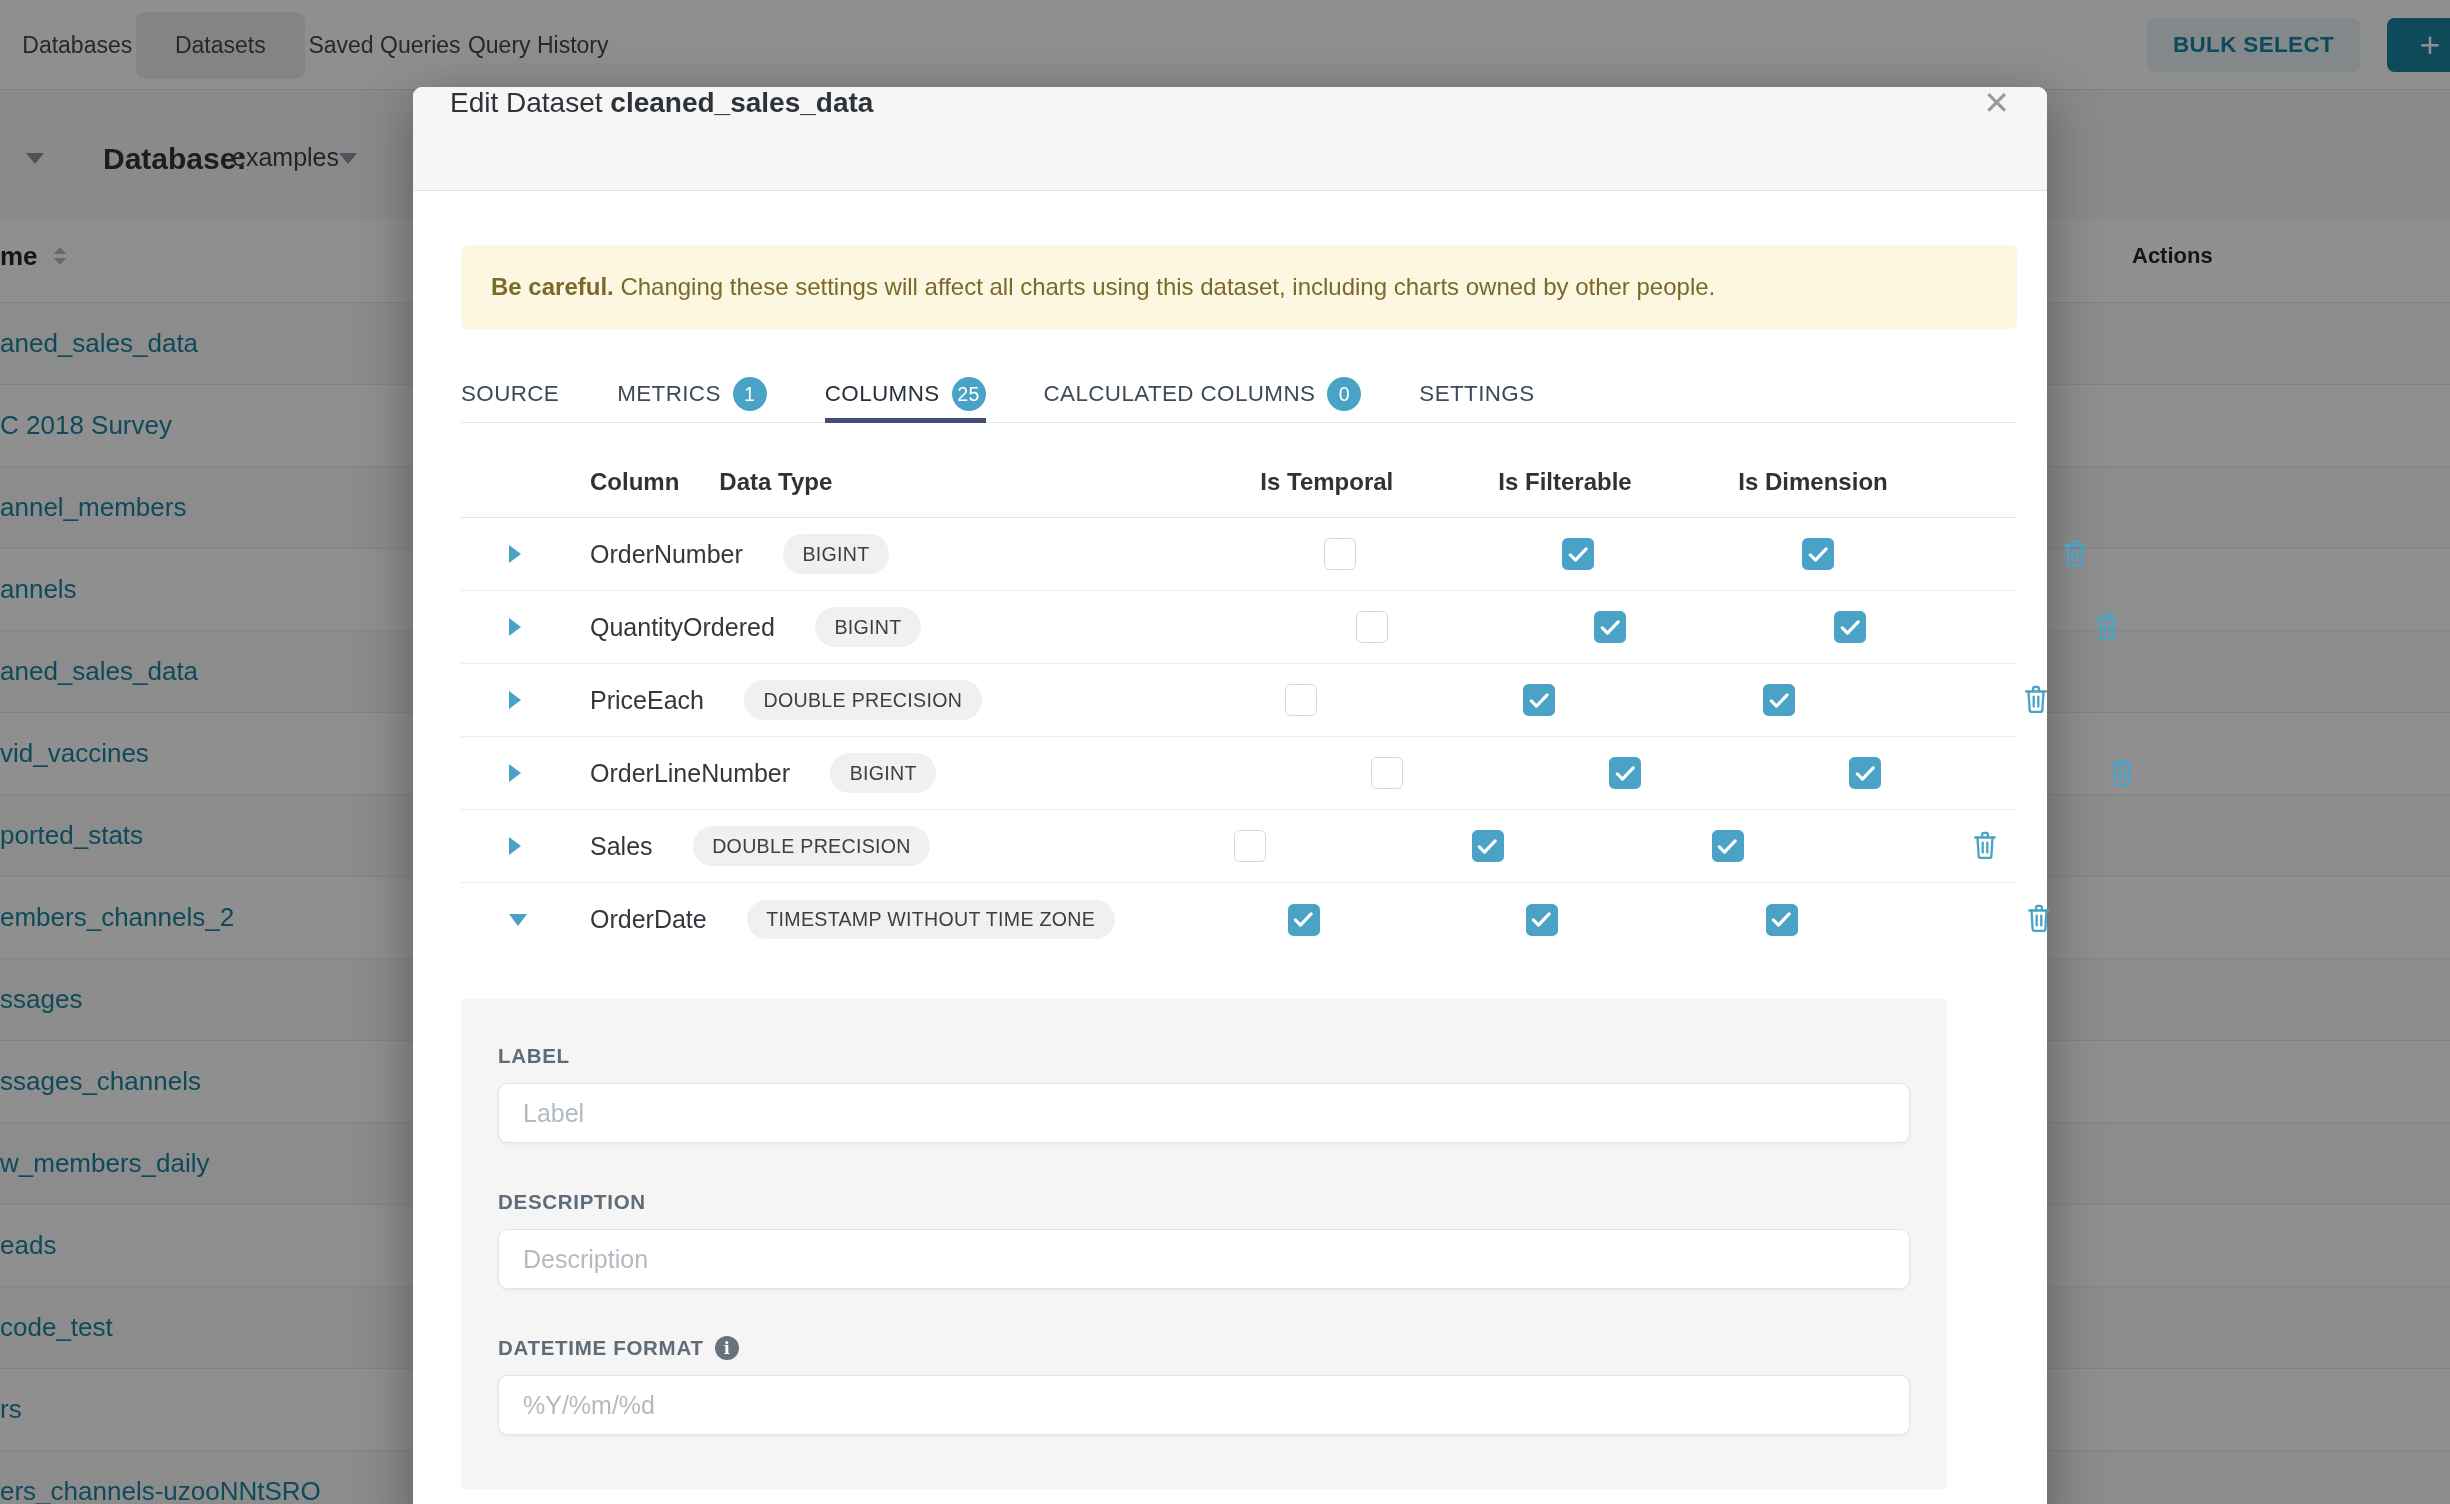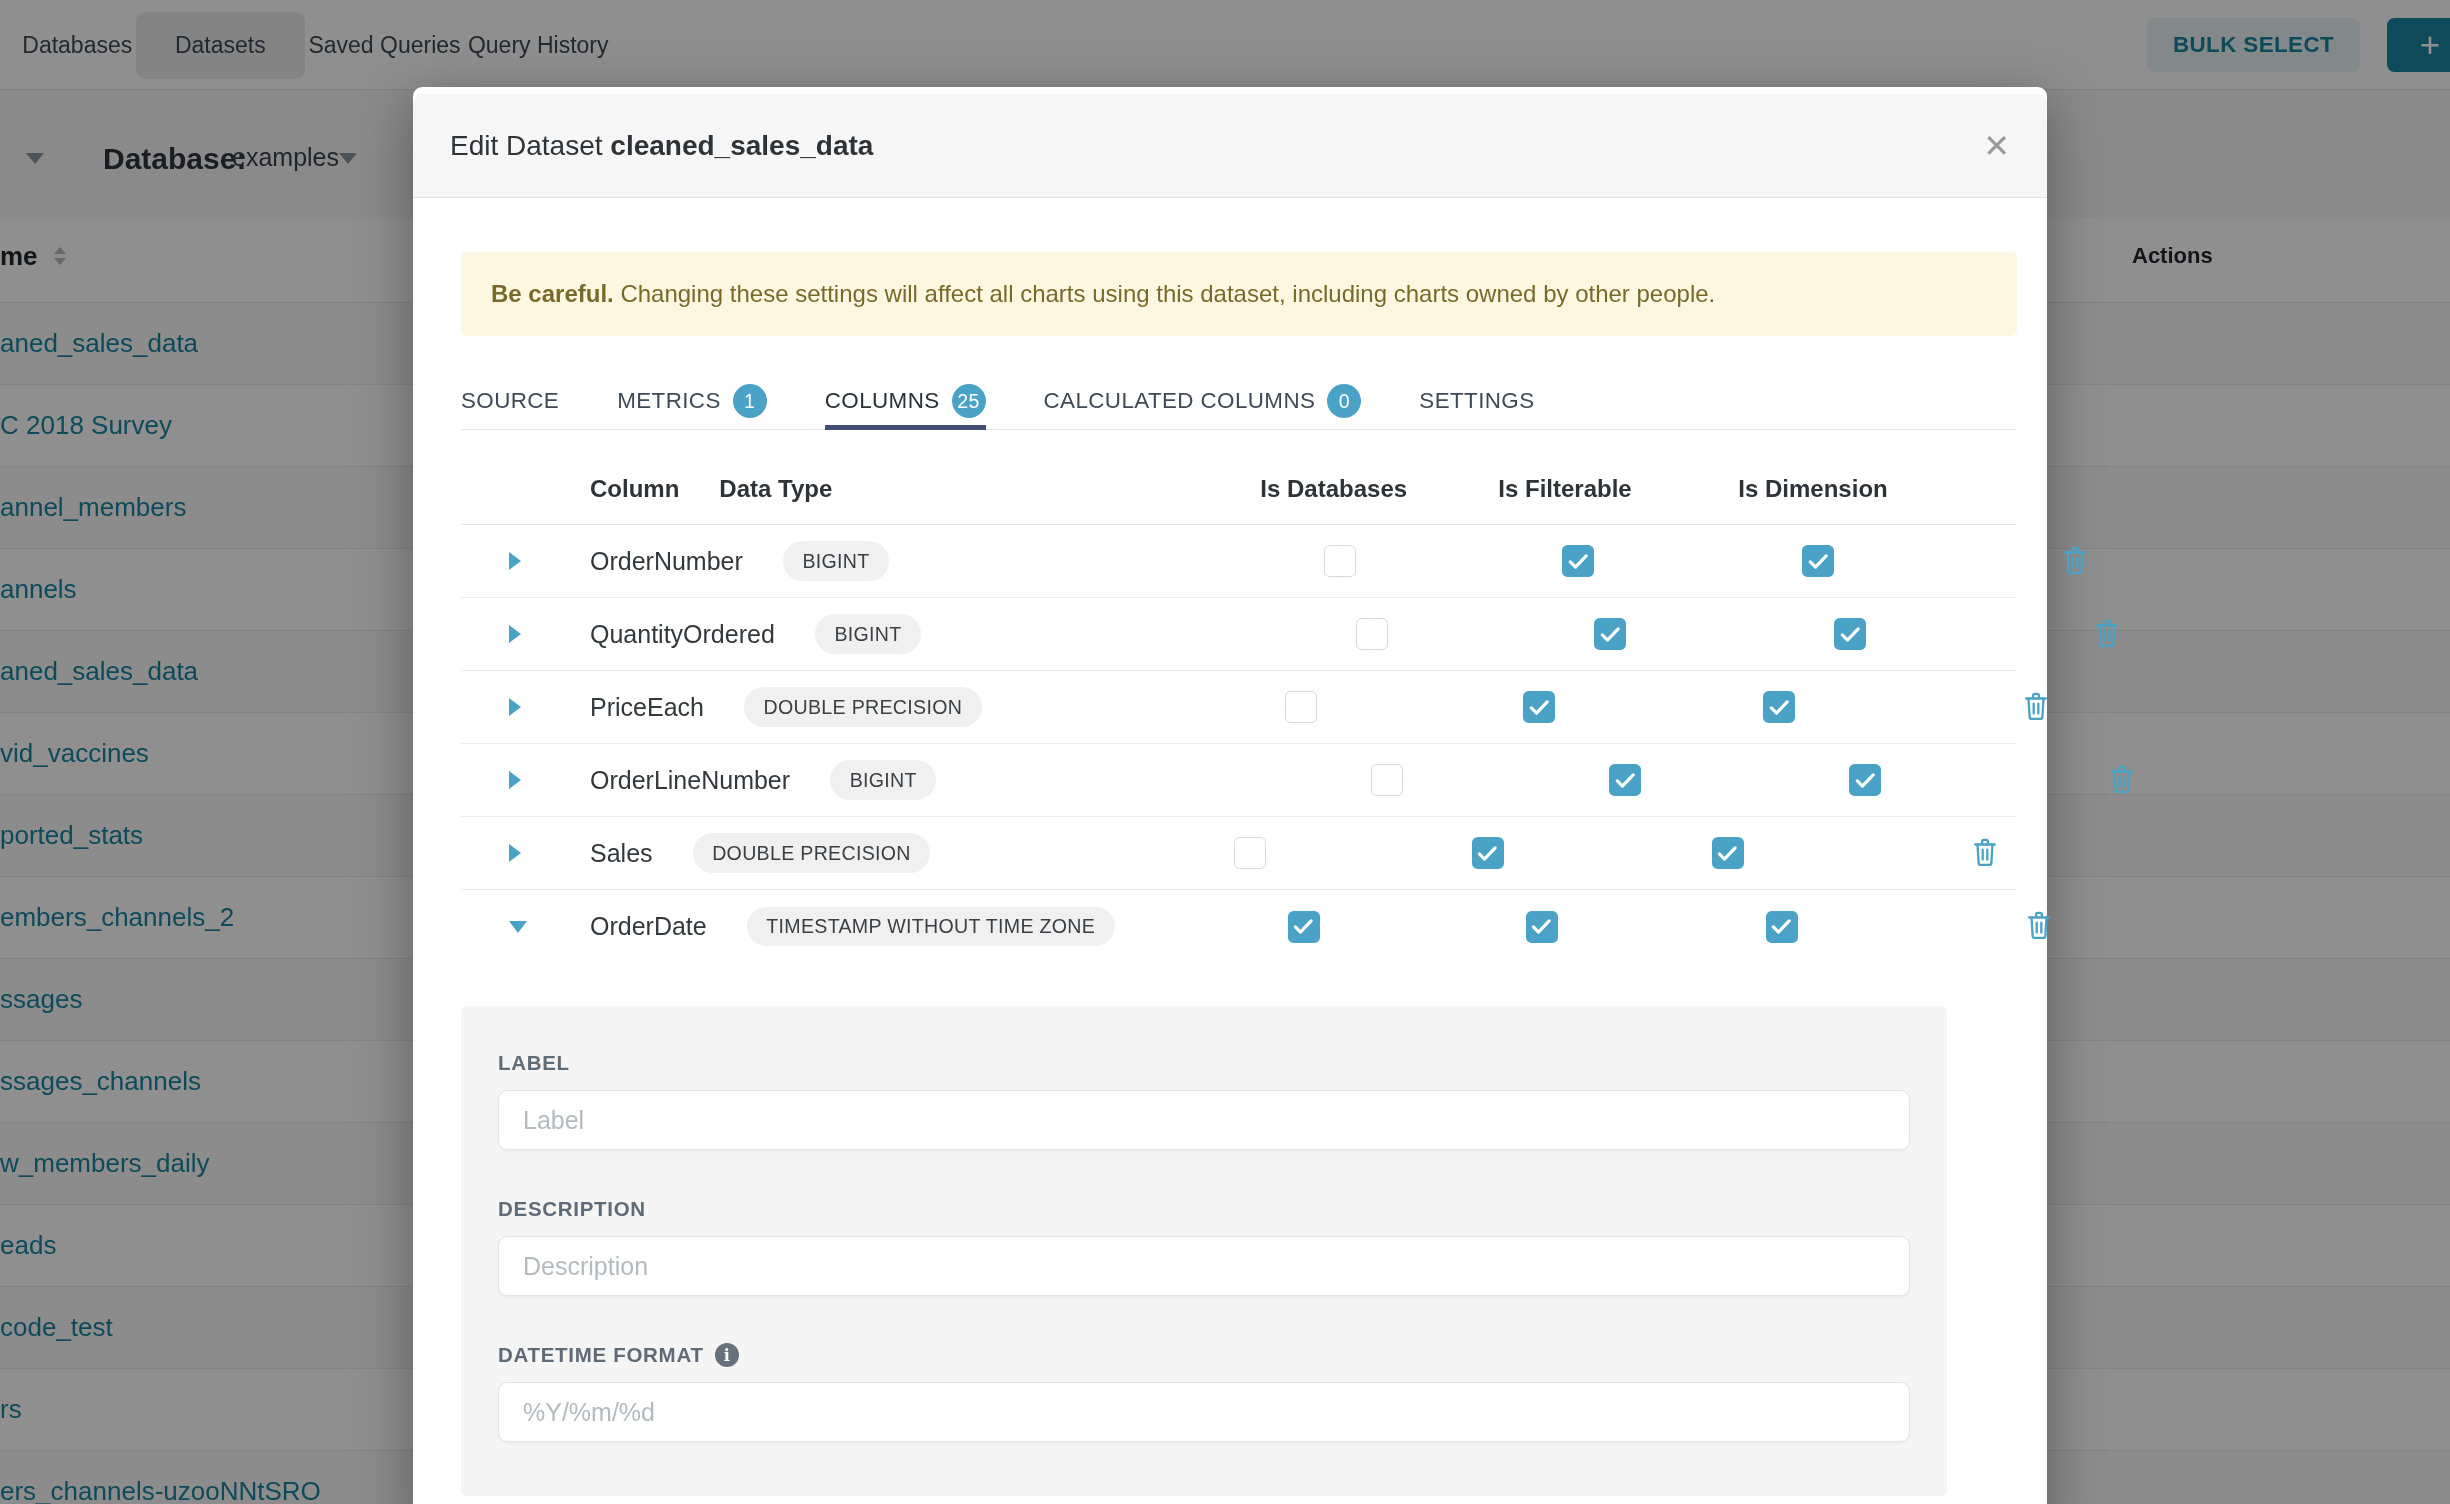--- a/index.html
+++ b/index.html
@@ -39,21 +39,21 @@
   .bg-row{height:82px;border-bottom:0.9px solid #e9e9e9;display:flex;align-items:center;}
   .bg-row.alt{background:rgba(0,0,0,0.022);}
   .bg-link{color:var(--link);font-size:26px;text-decoration:none;cursor:pointer;white-space:nowrap;}
 
   .dim{position:absolute;inset:0;background:rgba(0,0,0,0.44);z-index:5;}
 
   
   .modal{position:absolute;left:413px;top:87px;width:1634px;height:1454px;background:#fff;border-radius:9.3px;
     box-shadow:0 13px 56px rgba(0,0,0,0.35);z-index:10;}
   .modal-header{height:104px;background:#f6f6f7;border-bottom:0.9px solid #e2e2e4;border-radius:9.3px 9.3px 0 0;
-    display:flex;align-items:center;justify-content:space-between;padding:0 37px;margin-top:7px;}
+    display:flex;justify-content:space-between;padding:0 37px;}
   .modal-title{font-size:28px;color:#2e3338;}
   .modal-title b{font-weight:700;}
   .close-x{font-size:32px;color:#97999c;cursor:pointer;line-height:1;}
   .modal-body{padding:54px 30px 0 48px;}
 
   .warning{background:var(--warn-bg);color:var(--warn-text);border-radius:5.6px;padding:25px 30px;font-size:24px;line-height:34px;}
   .warning b{font-weight:700;}
 
   .tabs{display:flex;gap:58px;border-bottom:0.9px solid #e6e6e6;margin-top:37px;}
   .tab{display:flex;align-items:center;gap:12px;height:56px;position:relative;color:#3f4a56;font-size:22.4px;letter-spacing:0.4px;cursor:pointer;white-space:nowrap;}
@@ -201,21 +201,21 @@
           <div class="tab">
             <span>SETTINGS</span>
           </div>
         </div>
 
       <div>
         <div class="cols-grid cols-head">
           <div></div>
           <div class="hc">Column</div>
           <div class="hc">Data Type</div>
-          <div class="hc">Is Databases</div>
+          <div class="hc">Is Temporal</div>
           <div class="hc">Is Filterable</div>
           <div class="hc">Is Dimension</div>
           <div></div>
         </div>
         <div id="col-rows">
             <div class="cols-grid crow">
               <div>
                 <div class="caret-right"></div>
               </div>
               <div class="cname">OrderNumber</div>

